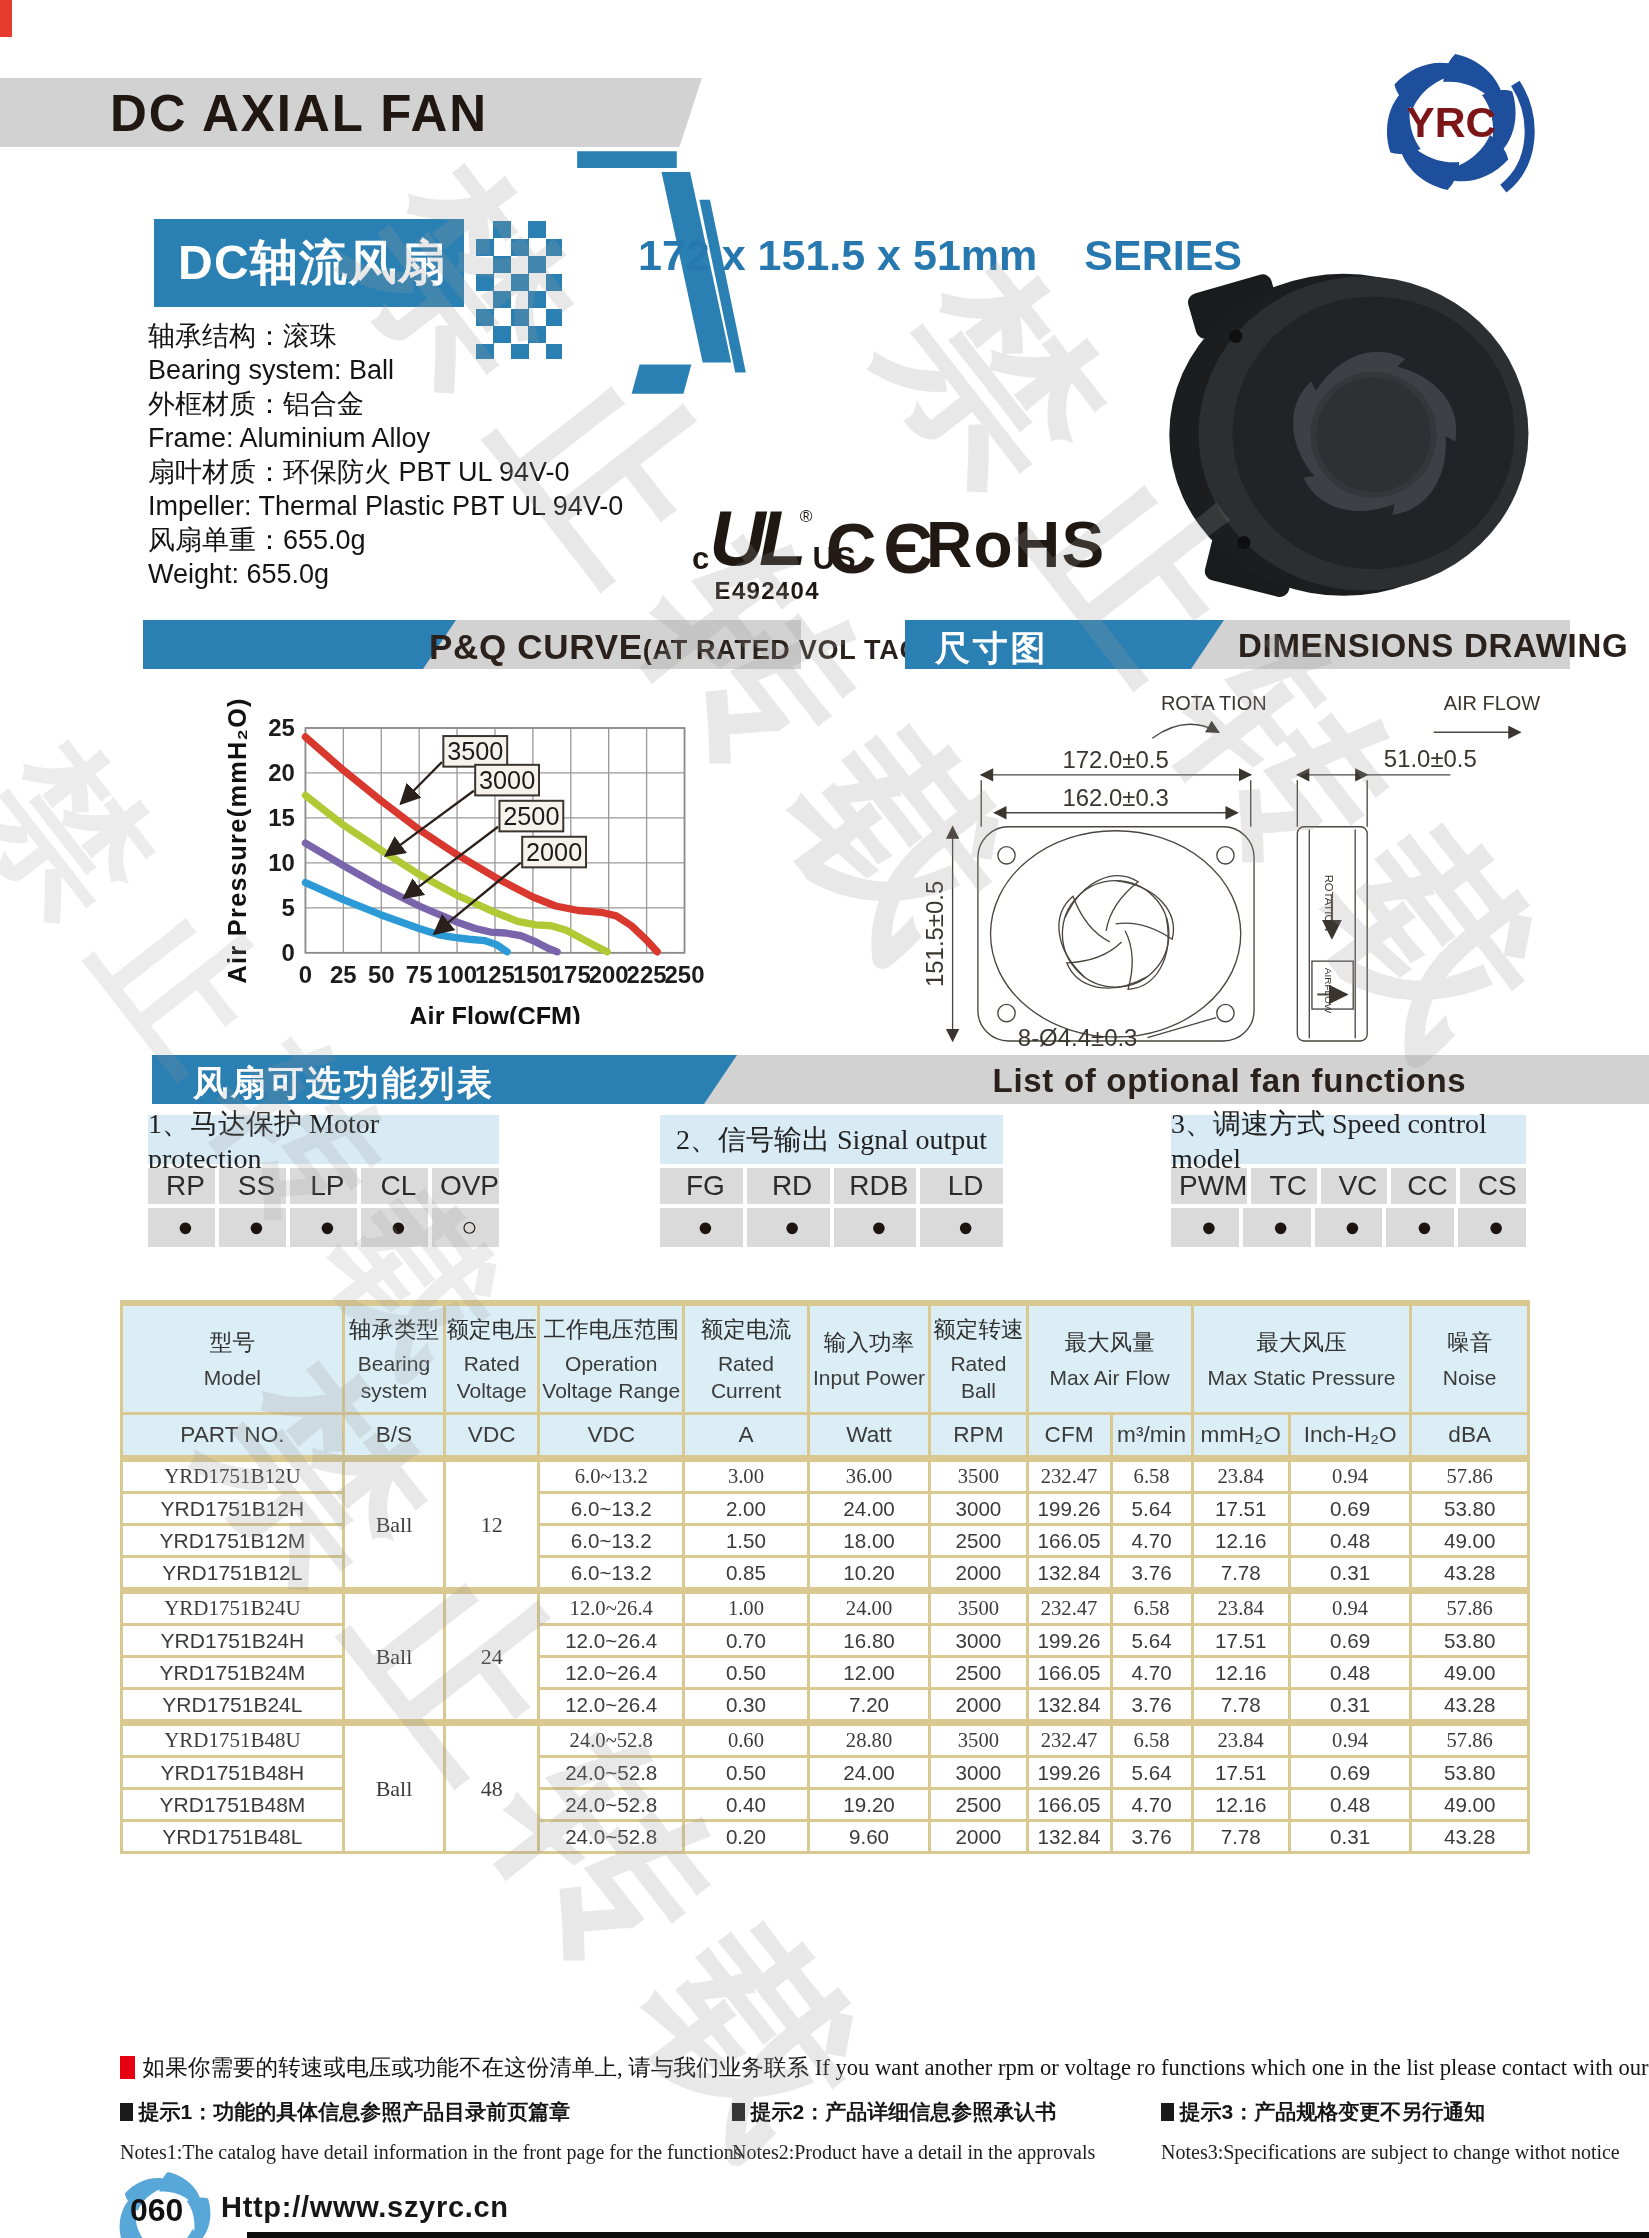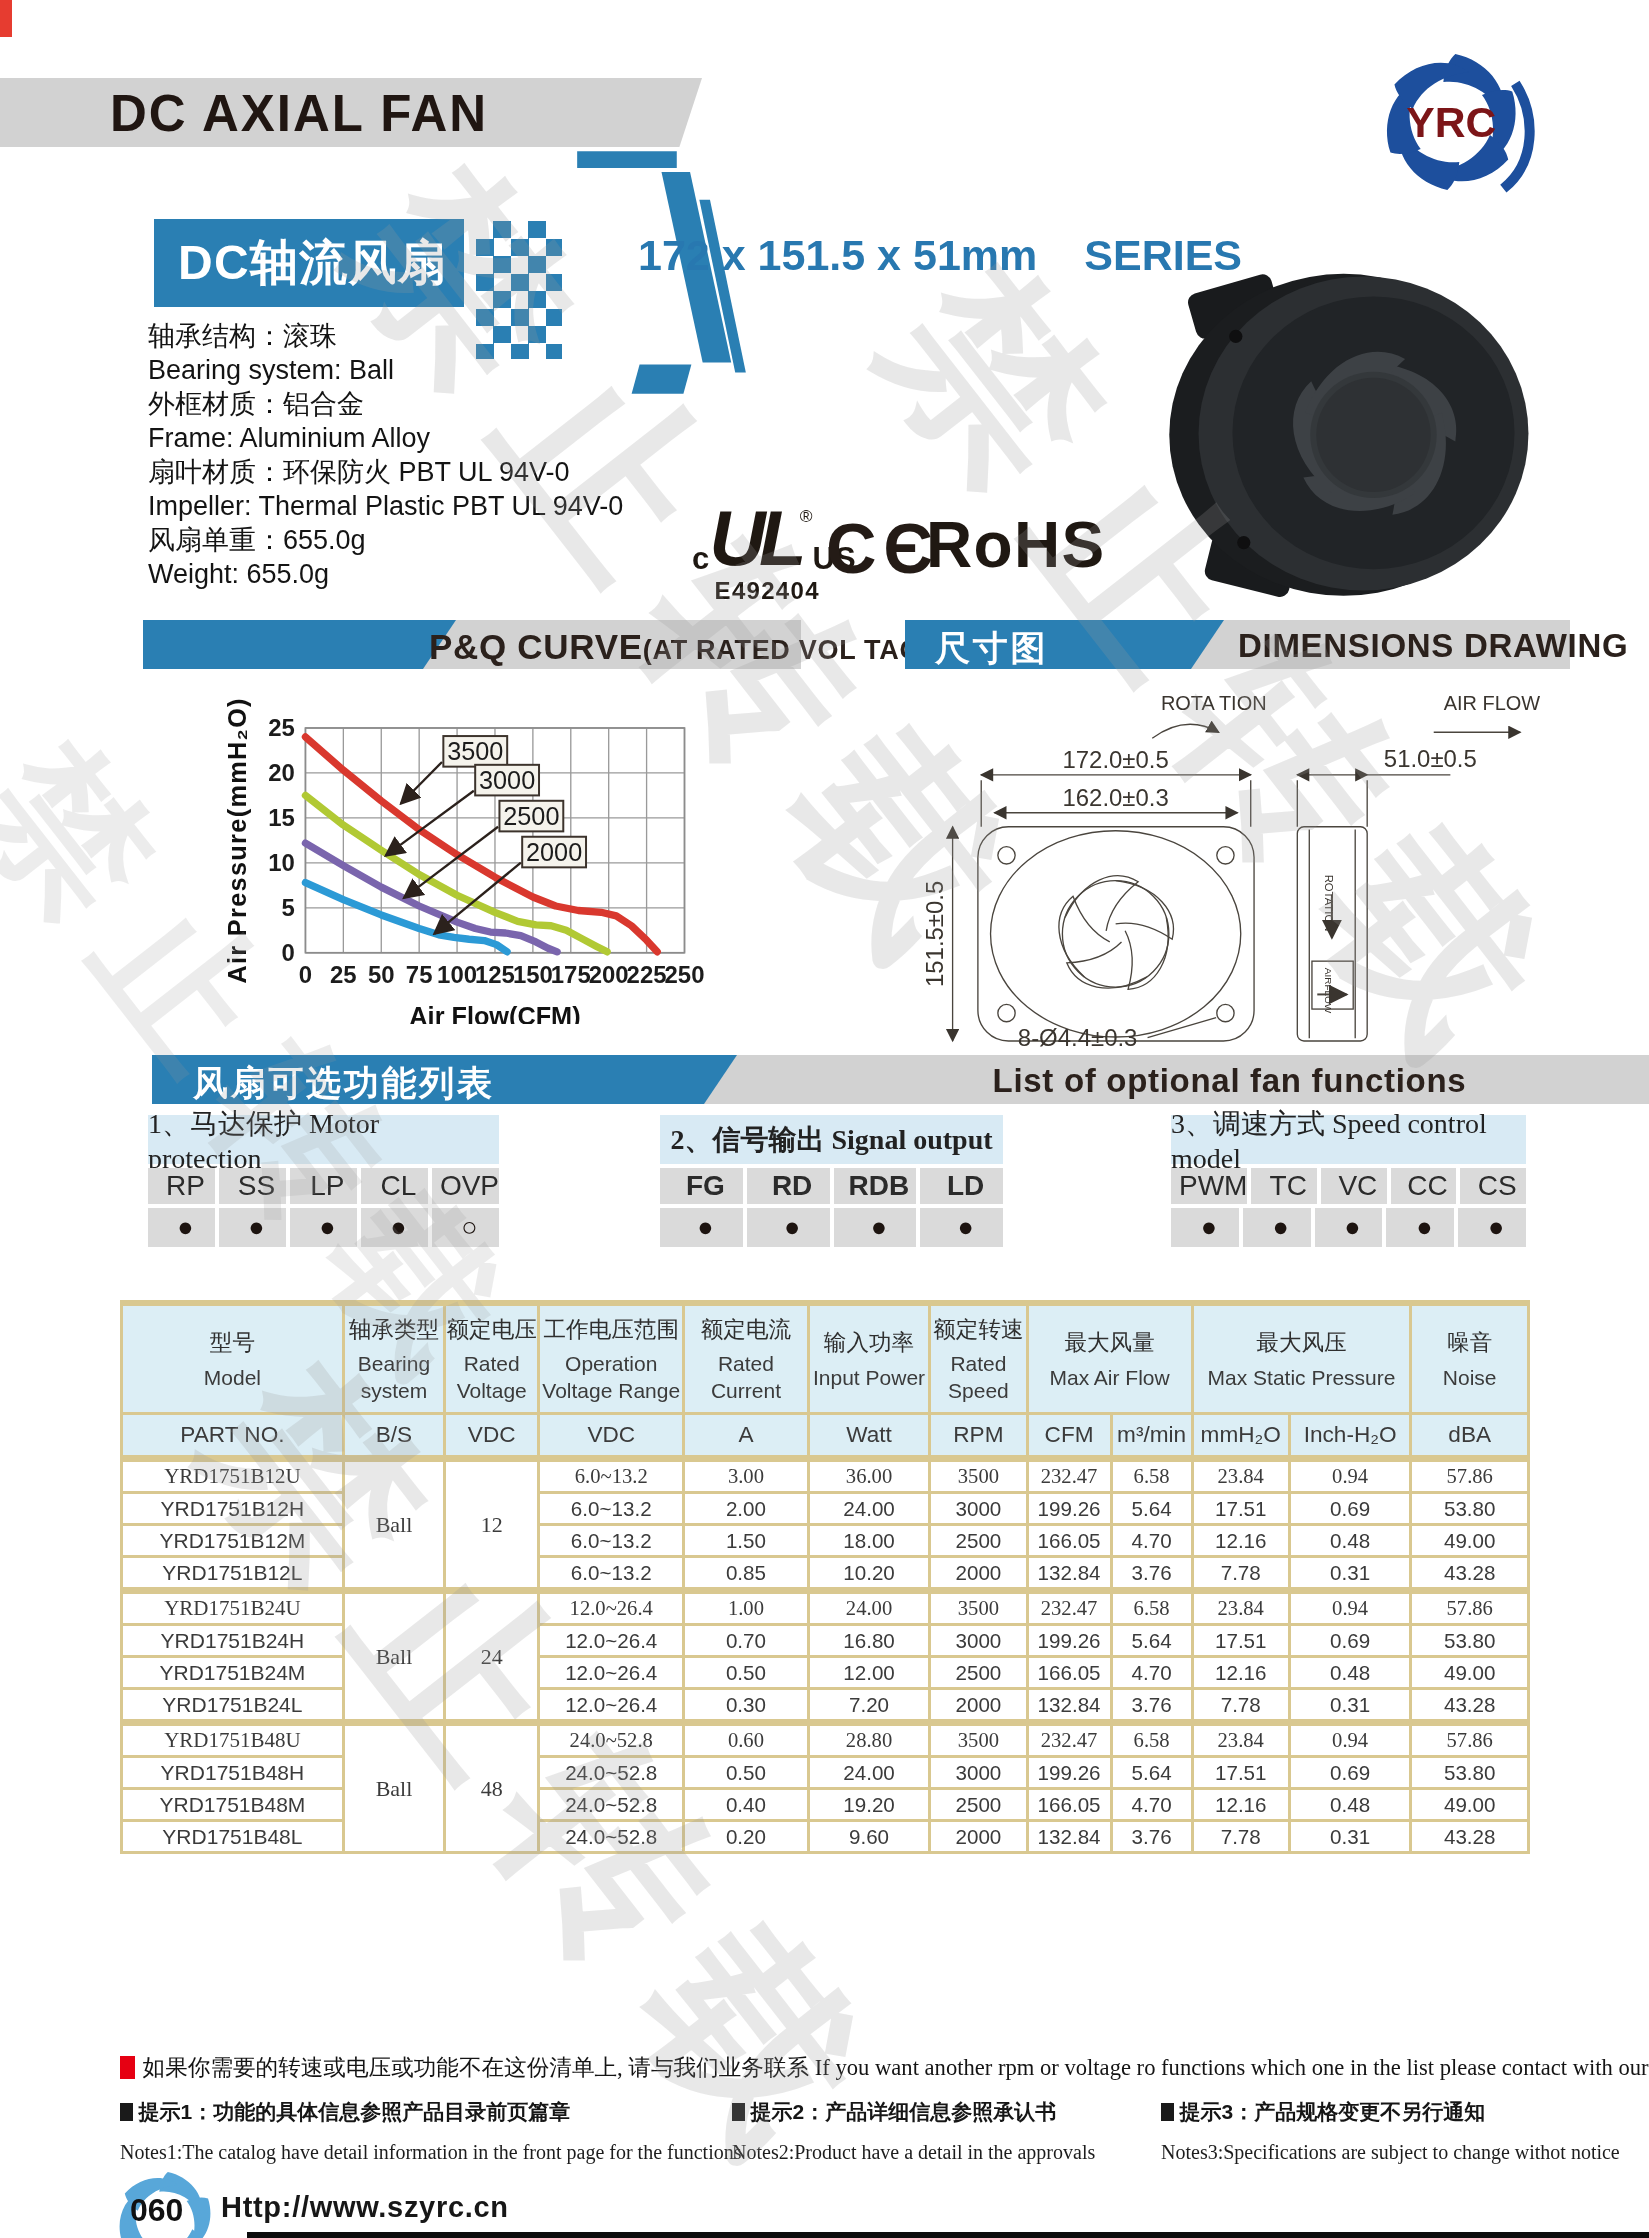--- a/index.html
+++ b/index.html
@@ -325,21 +325,21 @@
         <div class="fn-cell">OVP</div>
       </div>
     <div class="fn-row fn-dots">
         <div class="fn-cell fn-dot">●</div>
         <div class="fn-cell fn-dot">●</div>
         <div class="fn-cell fn-dot">●</div>
         <div class="fn-cell fn-dot">●</div>
         <div class="fn-cell fn-dot">○</div>
       </div>
   </div>
-  <div class="fn-box" id="fn-group-1" style="left:660px;top:1115px;width:343px;font-weight:bold;">
+  <div class="fn-box" id="fn-group-1" style="left:660px;top:1115px;width:343px;">
     <div class="fn-head">2、信号输出 Signal output</div>
     <div class="fn-row fn-cols">
         <div class="fn-cell">FG</div>
         <div class="fn-cell">RD</div>
         <div class="fn-cell">RDB</div>
         <div class="fn-cell">LD</div>
       </div>
     <div class="fn-row fn-dots">
         <div class="fn-cell fn-dot">●</div>
         <div class="fn-cell fn-dot">●</div>
@@ -401,21 +401,21 @@
           <th>
             <div class="th-cn">额定电流</div>
             <div class="th-en">Rated Current</div>
           </th>
           <th>
             <div class="th-cn">输入功率</div>
             <div class="th-en">Input Power</div>
           </th>
           <th>
             <div class="th-cn">额定转速</div>
-            <div class="th-en">Rated Speed</div>
+            <div class="th-en">Rated Ball</div>
           </th>
           <th colspan="2">
             <div class="th-cn">最大风量</div>
             <div class="th-en">Max Air Flow</div>
           </th>
           <th colspan="2">
             <div class="th-cn">最大风压</div>
             <div class="th-en">Max Static Pressure</div>
           </th>
           <th>

